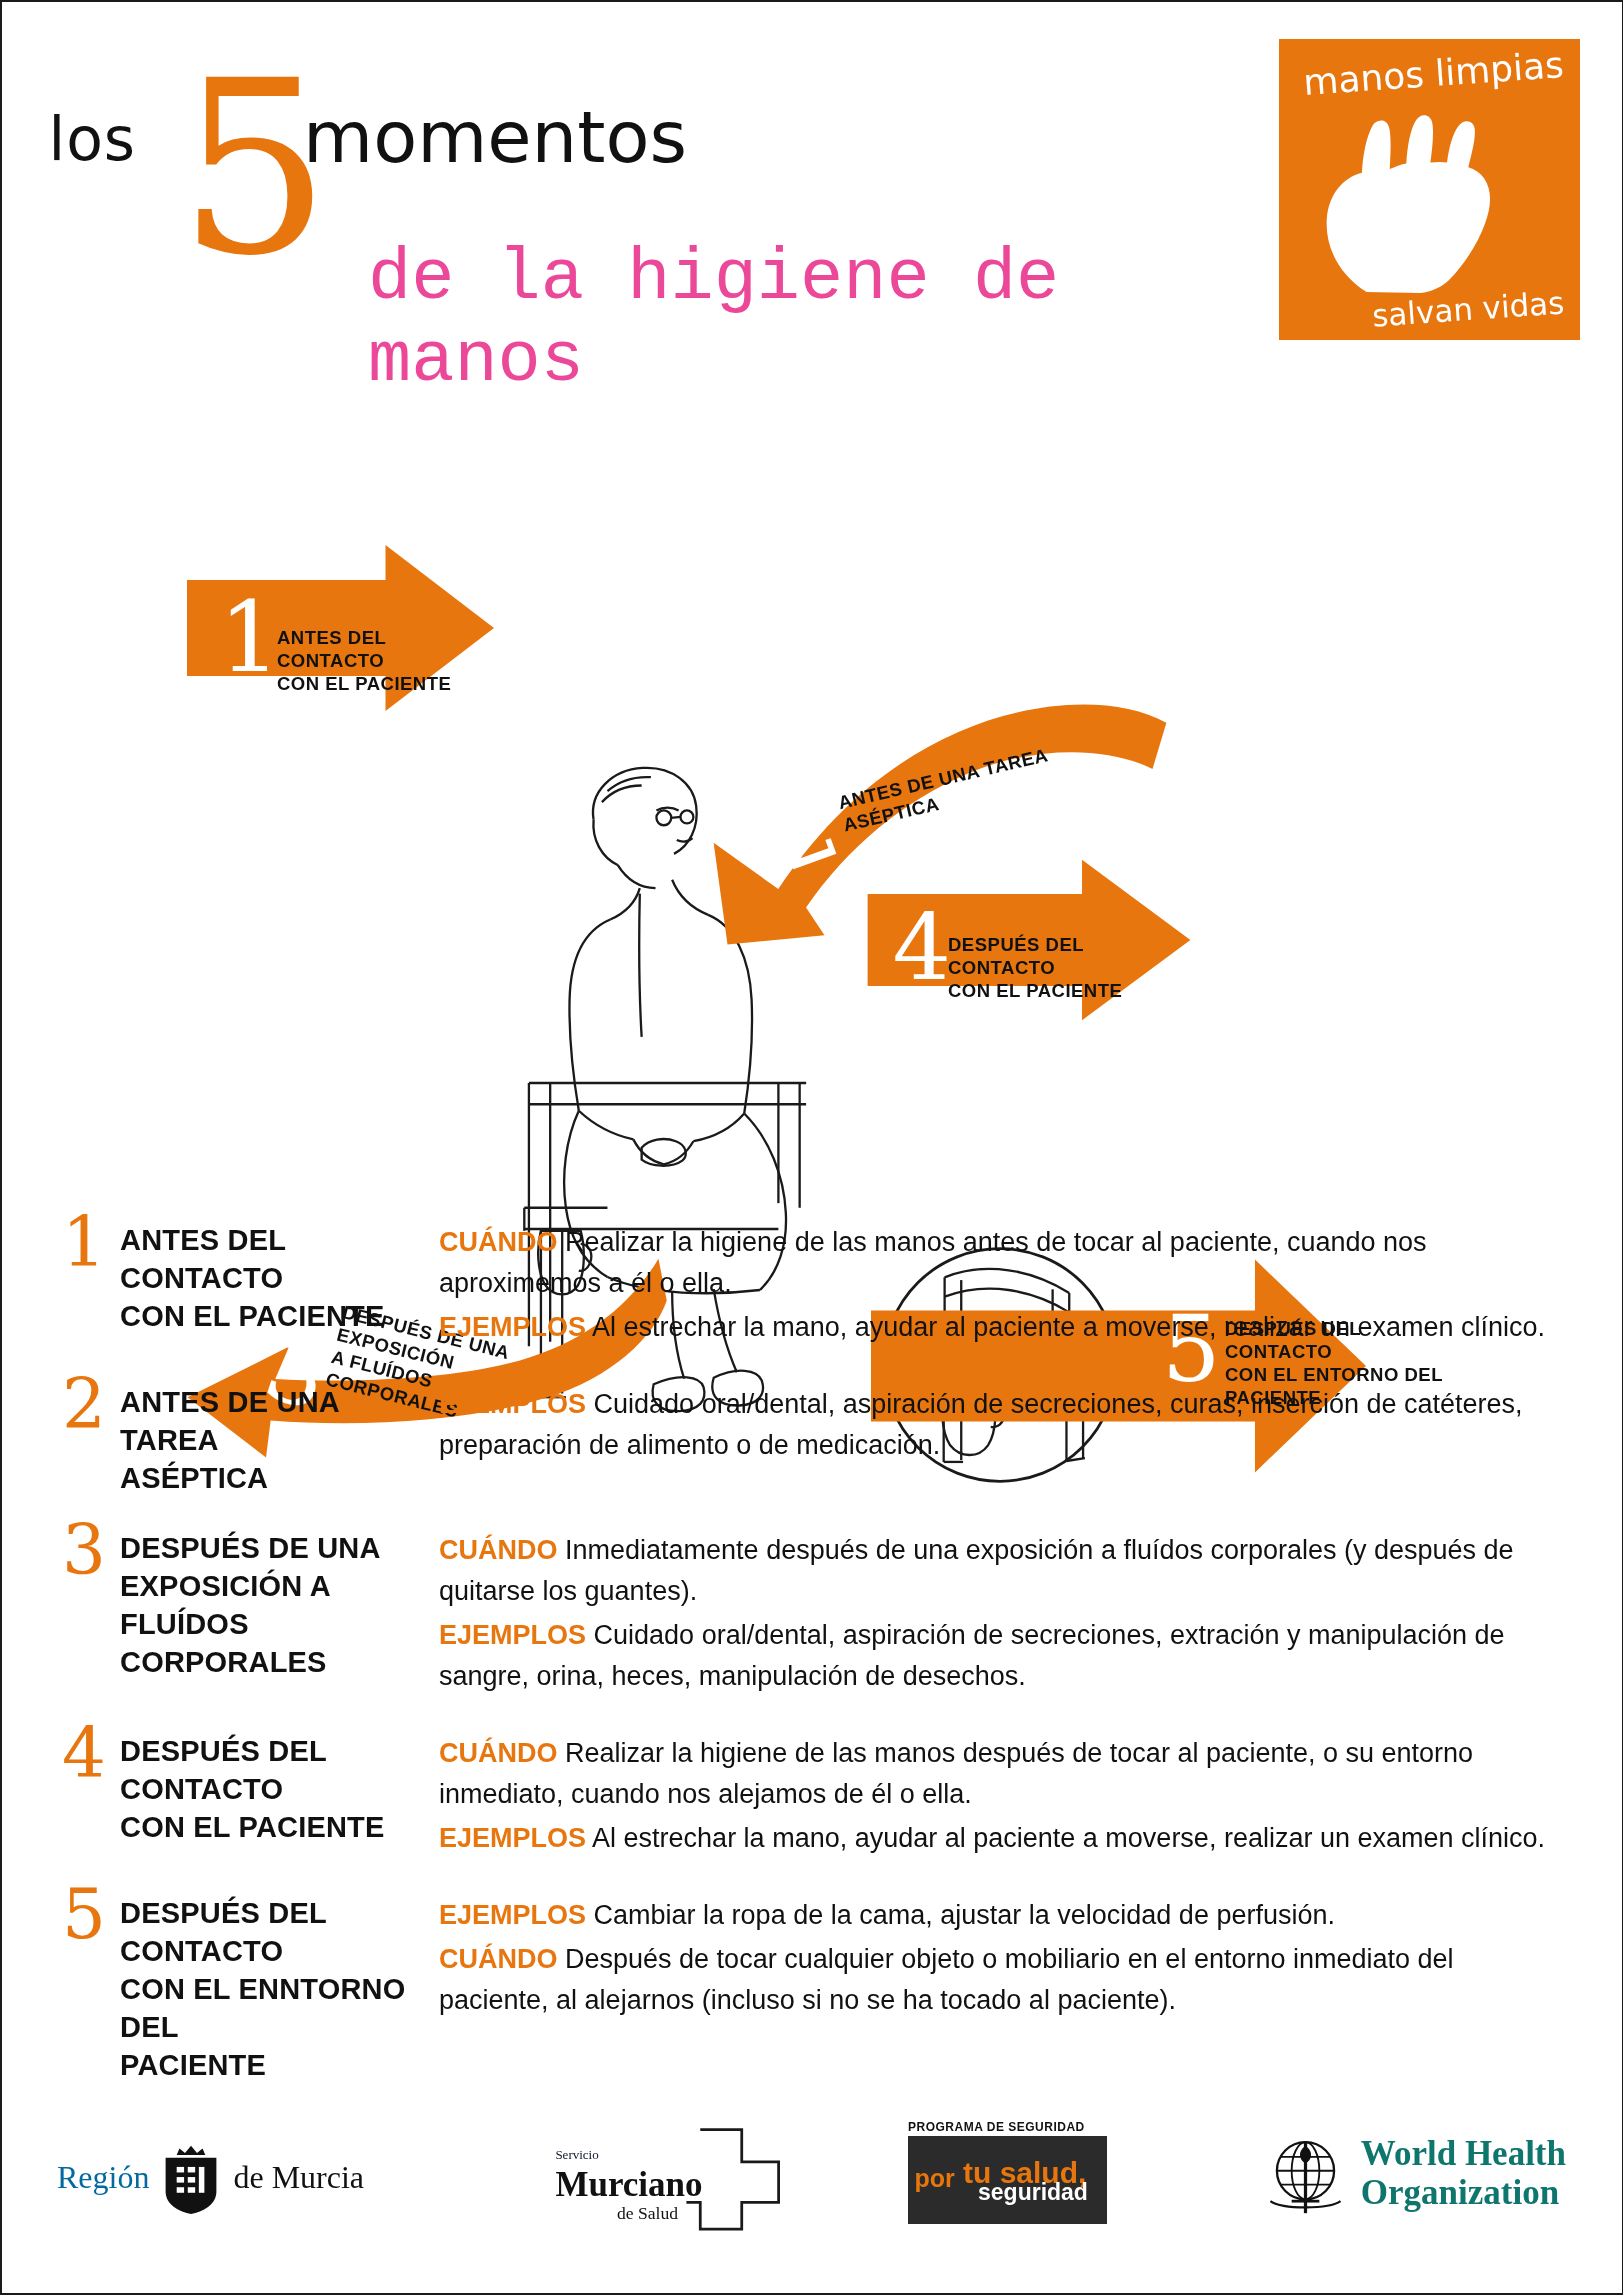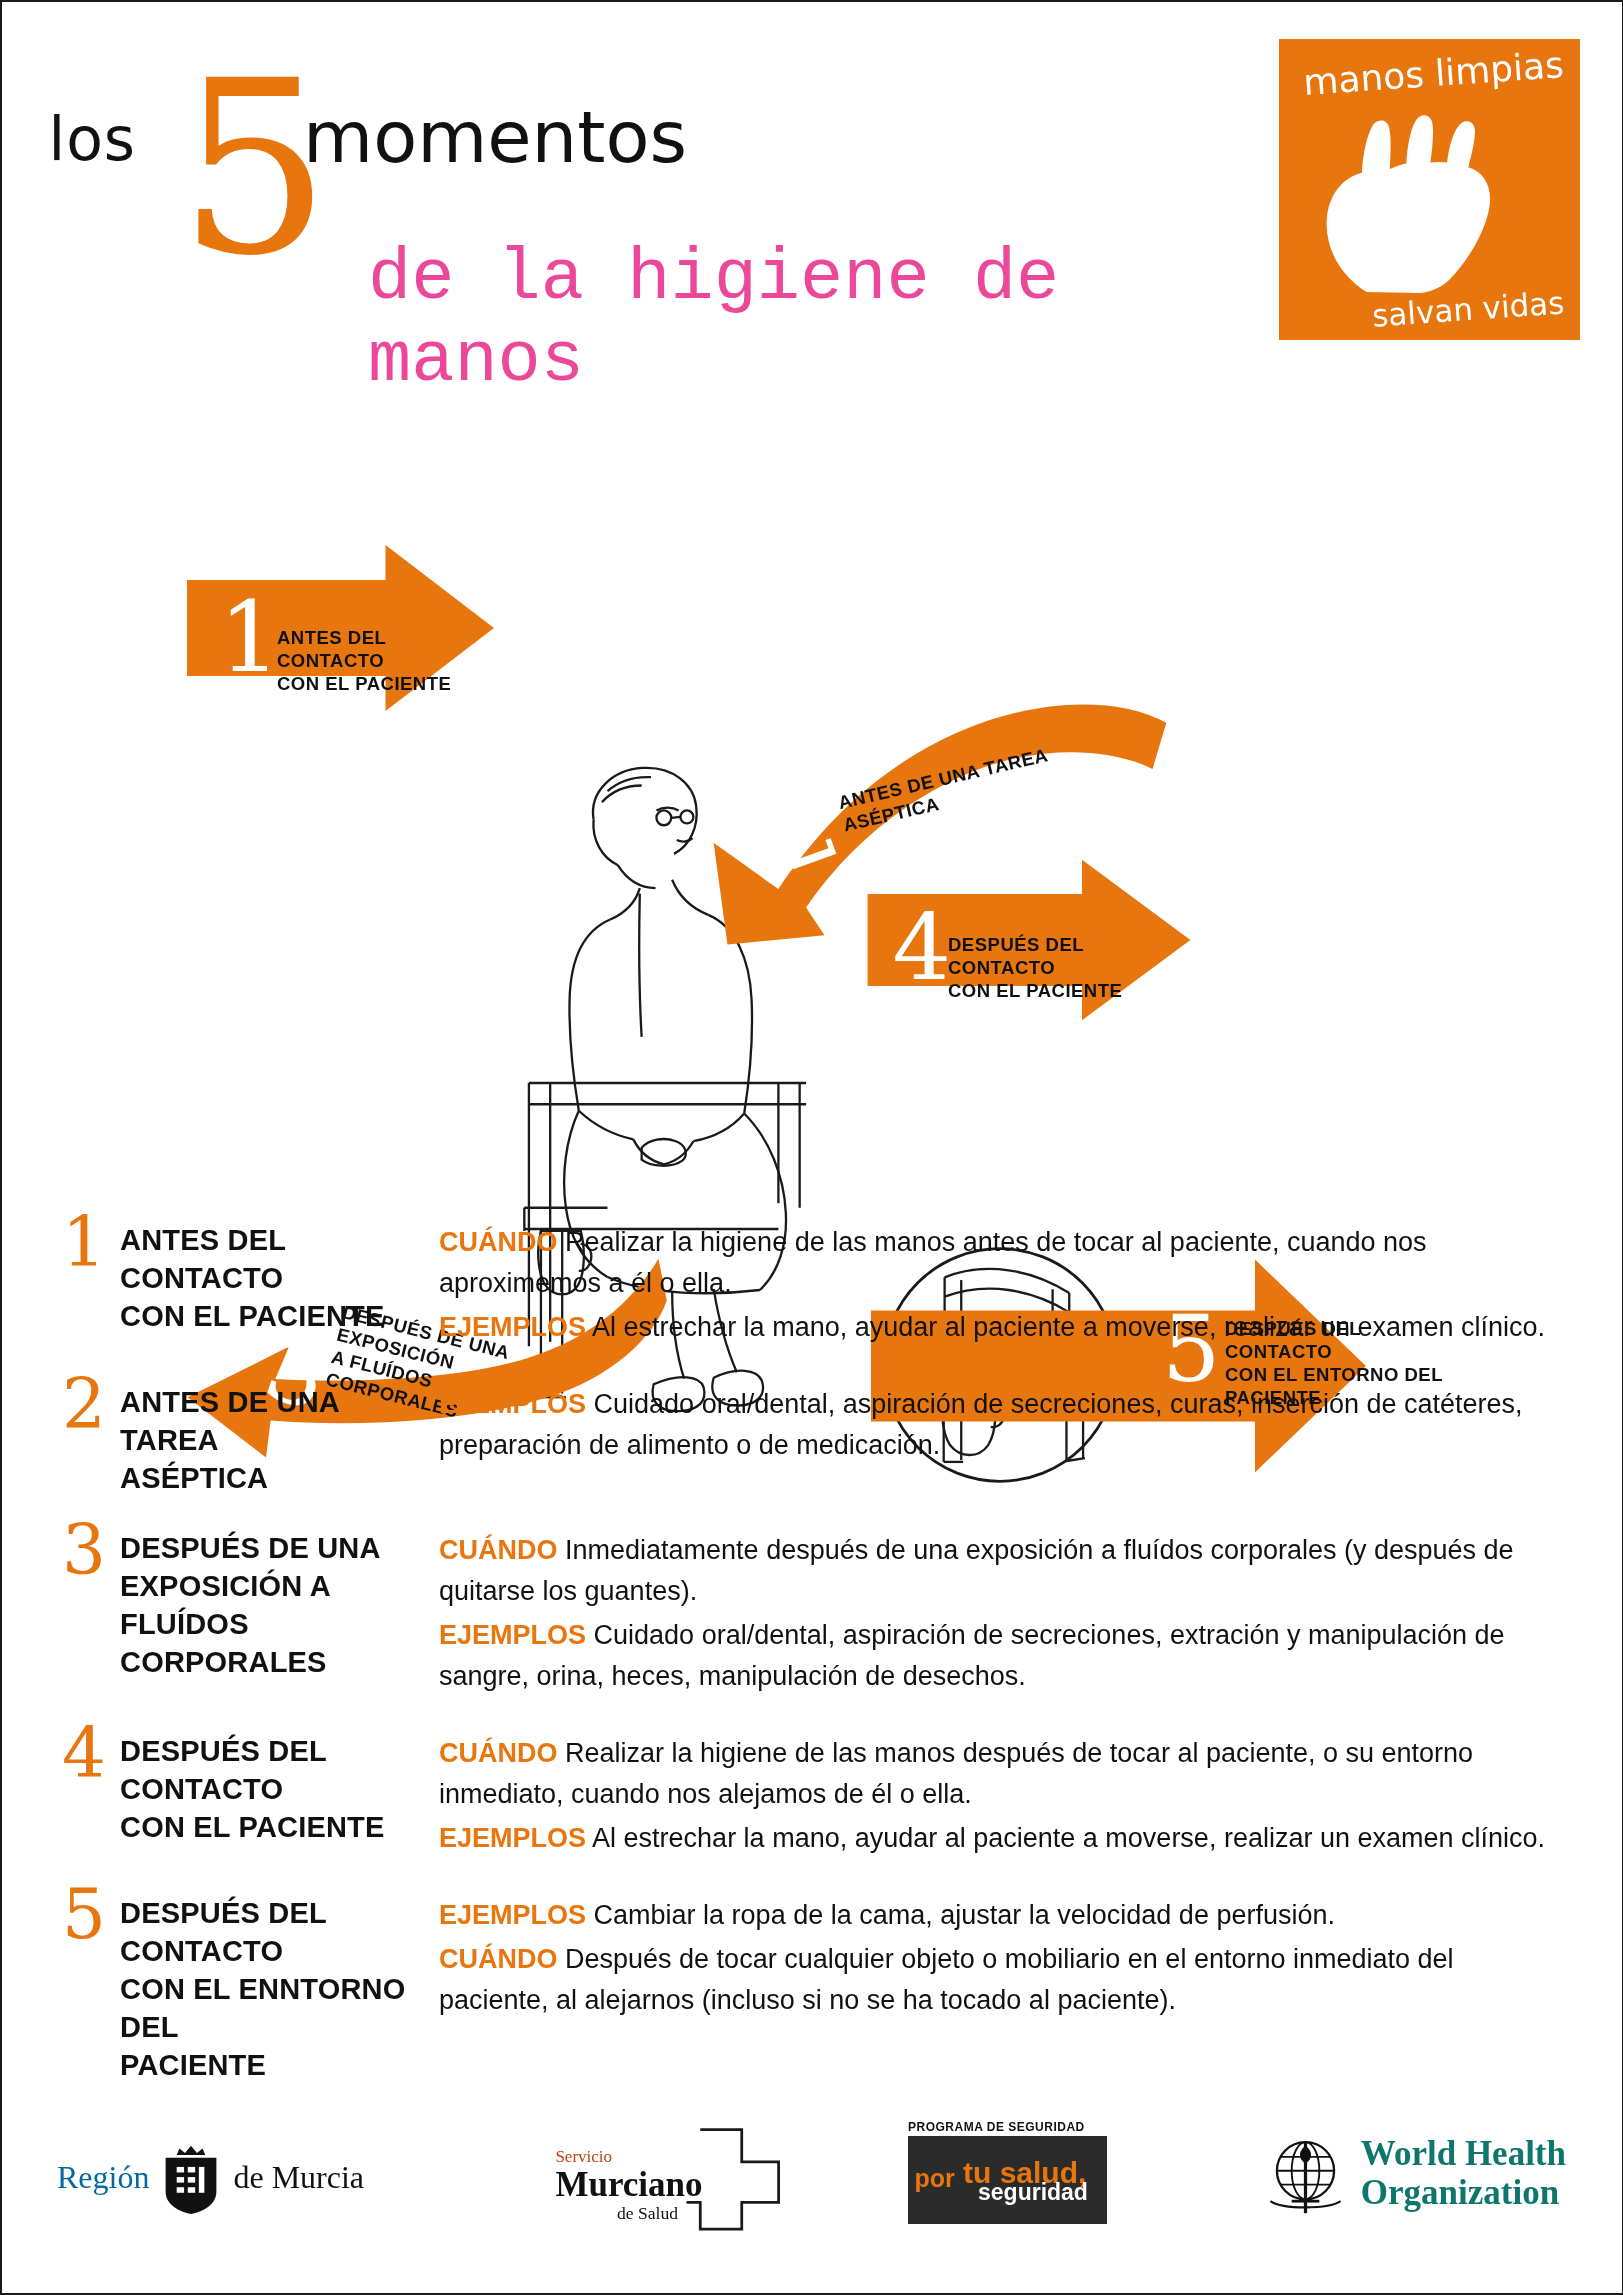--- a/index.html
+++ b/index.html
@@ -60,21 +60,21 @@
   .kw{color:#E8760F;font-weight:bold;}
   .rb p{margin:0 0 2.8px 0;}
   
   #footer{position:absolute;left:0;bottom:18.5px;width:1624px;height:194px;}
   .fitem{position:absolute;}
   #f-murcia{left:55px;top:60px;display:flex;align-items:center;}
   #f-murcia .txt1{font-size:32px;color:#0369a1;font-family:"Liberation Serif",serif;}
   #f-murcia .shield{width:60px;height:74px;margin:0 12px;}
   #f-murcia .txt2{font-size:32px;color:#111;font-family:"Liberation Serif",serif;}
   #f-sms{left:546px;top:44px;width:240px;height:106px;}
-  #f-sms .s1{position:absolute;left:7.4px;top:22px;font-size:17px;color:#c2410c;font-family:"Liberation Serif",serif;}
+  #f-sms .s1{position:absolute;left:7.4px;top:22px;font-size:13px;color:#0f172a;font-family:"Liberation Serif",serif;}
   #f-sms .s2{position:absolute;left:7.4px;top:40px;font-size:35px;font-weight:bold;color:#111;font-family:"Liberation Serif",serif;}
   #f-sms .s3{position:absolute;left:69px;top:78px;font-size:17.6px;color:#111;font-family:"Liberation Serif",serif;}
   #f-seg{left:906px;top:39px;width:203px;height:111px;}
   #f-seg .hdr{position:absolute;left:0;top:0;font-size:12px;letter-spacing:0.5px;color:#111;font-weight:bold;}
   #f-seg .band{position:absolute;left:0;top:16.6px;width:199px;height:88px;background:#2b2b2b;}
   #f-seg .w1{position:absolute;left:6.5px;top:44px;font-size:25px;font-weight:bold;color:#E8760F;font-family:"Liberation Sans",sans-serif;}
   #f-seg .w2{position:absolute;left:55px;top:36px;font-size:30px;font-weight:bold;color:#E8760F;}
   #f-seg .w3{position:absolute;left:70px;top:59px;font-size:23px;font-weight:bold;color:#ffffff;}
   #f-who{right:60px;top:51px;display:flex;align-items:center;}
   #f-who .emblem{width:83px;height:83px;margin-right:14px;}

